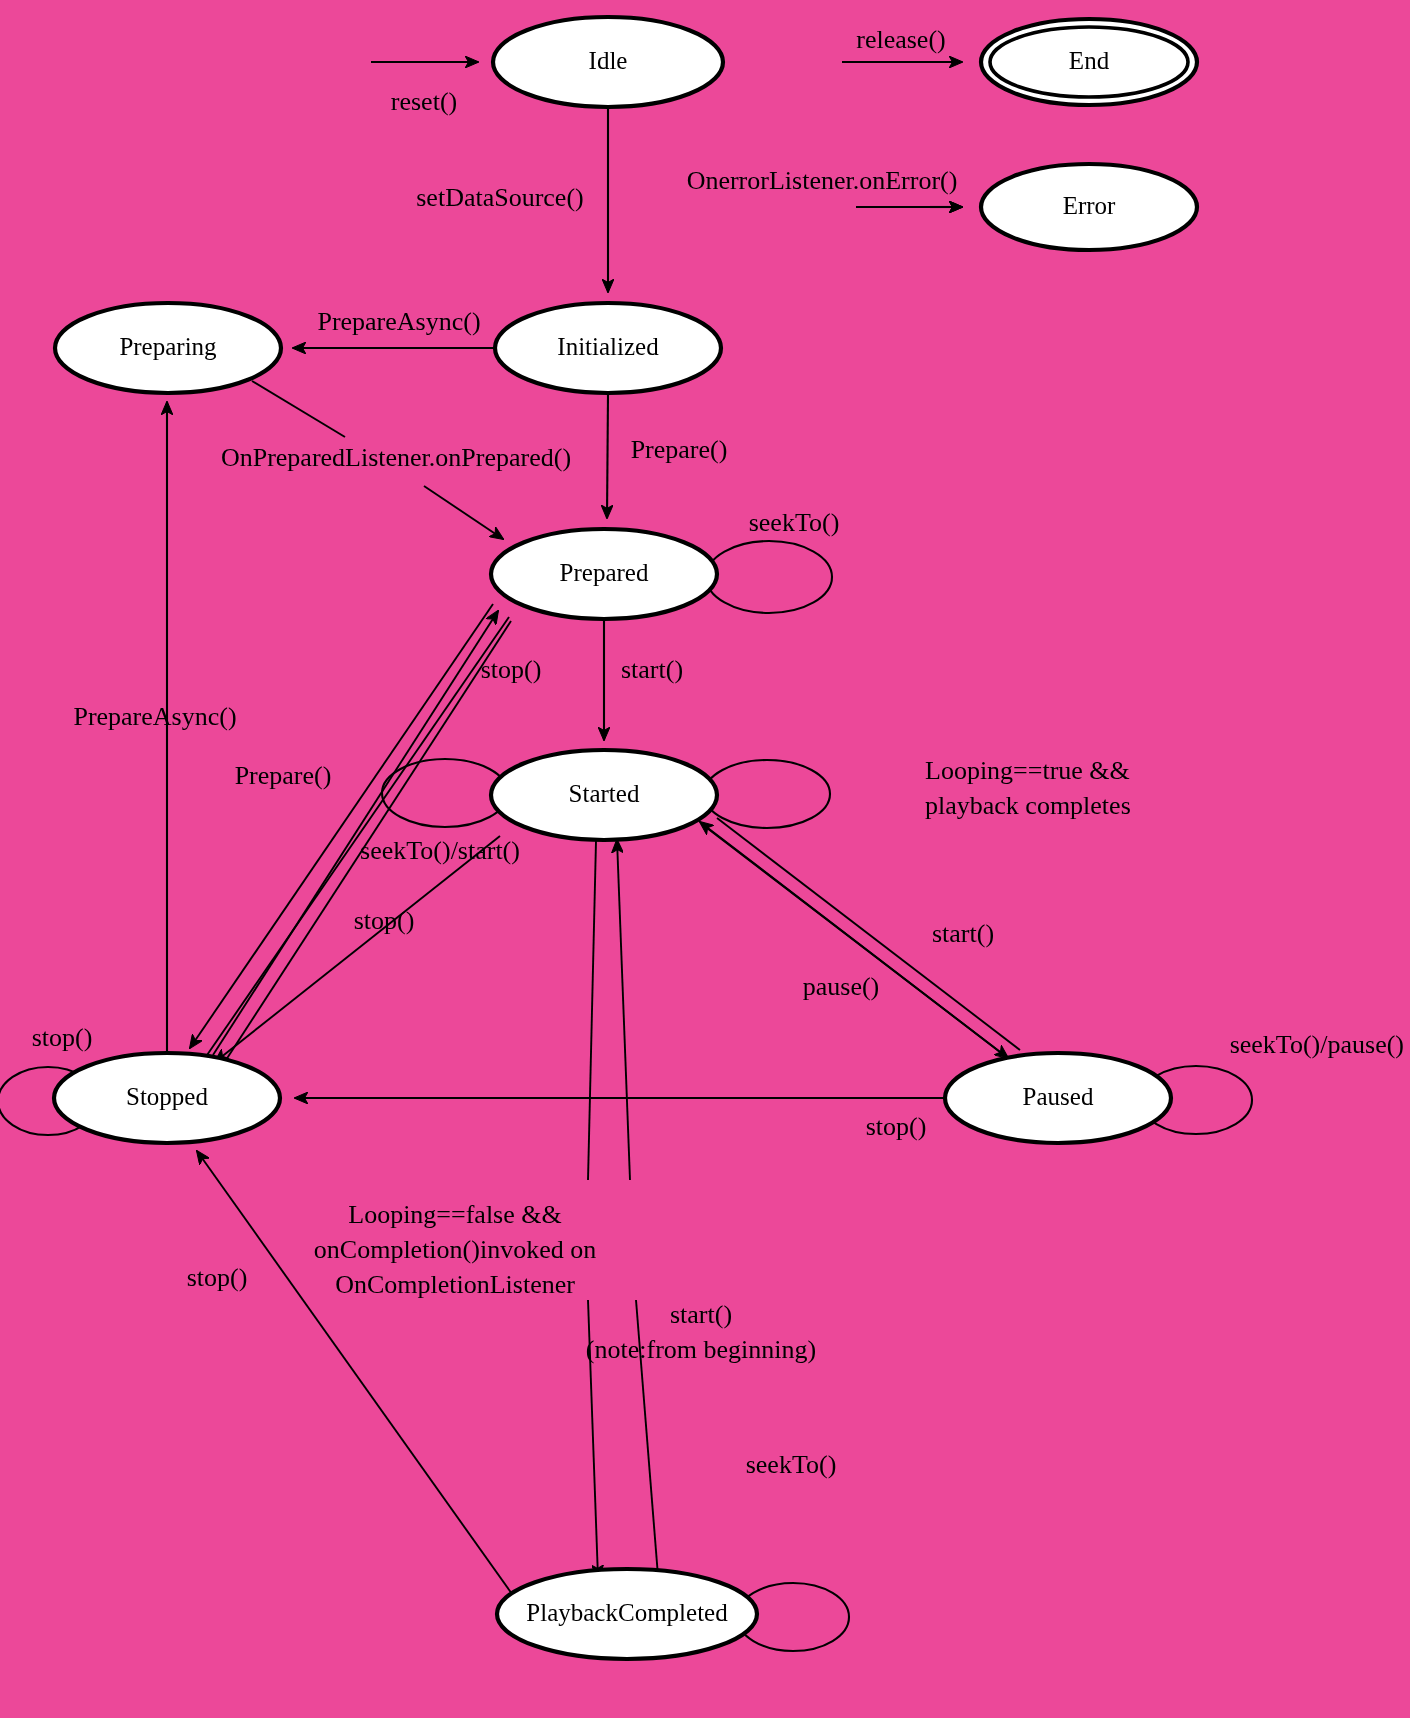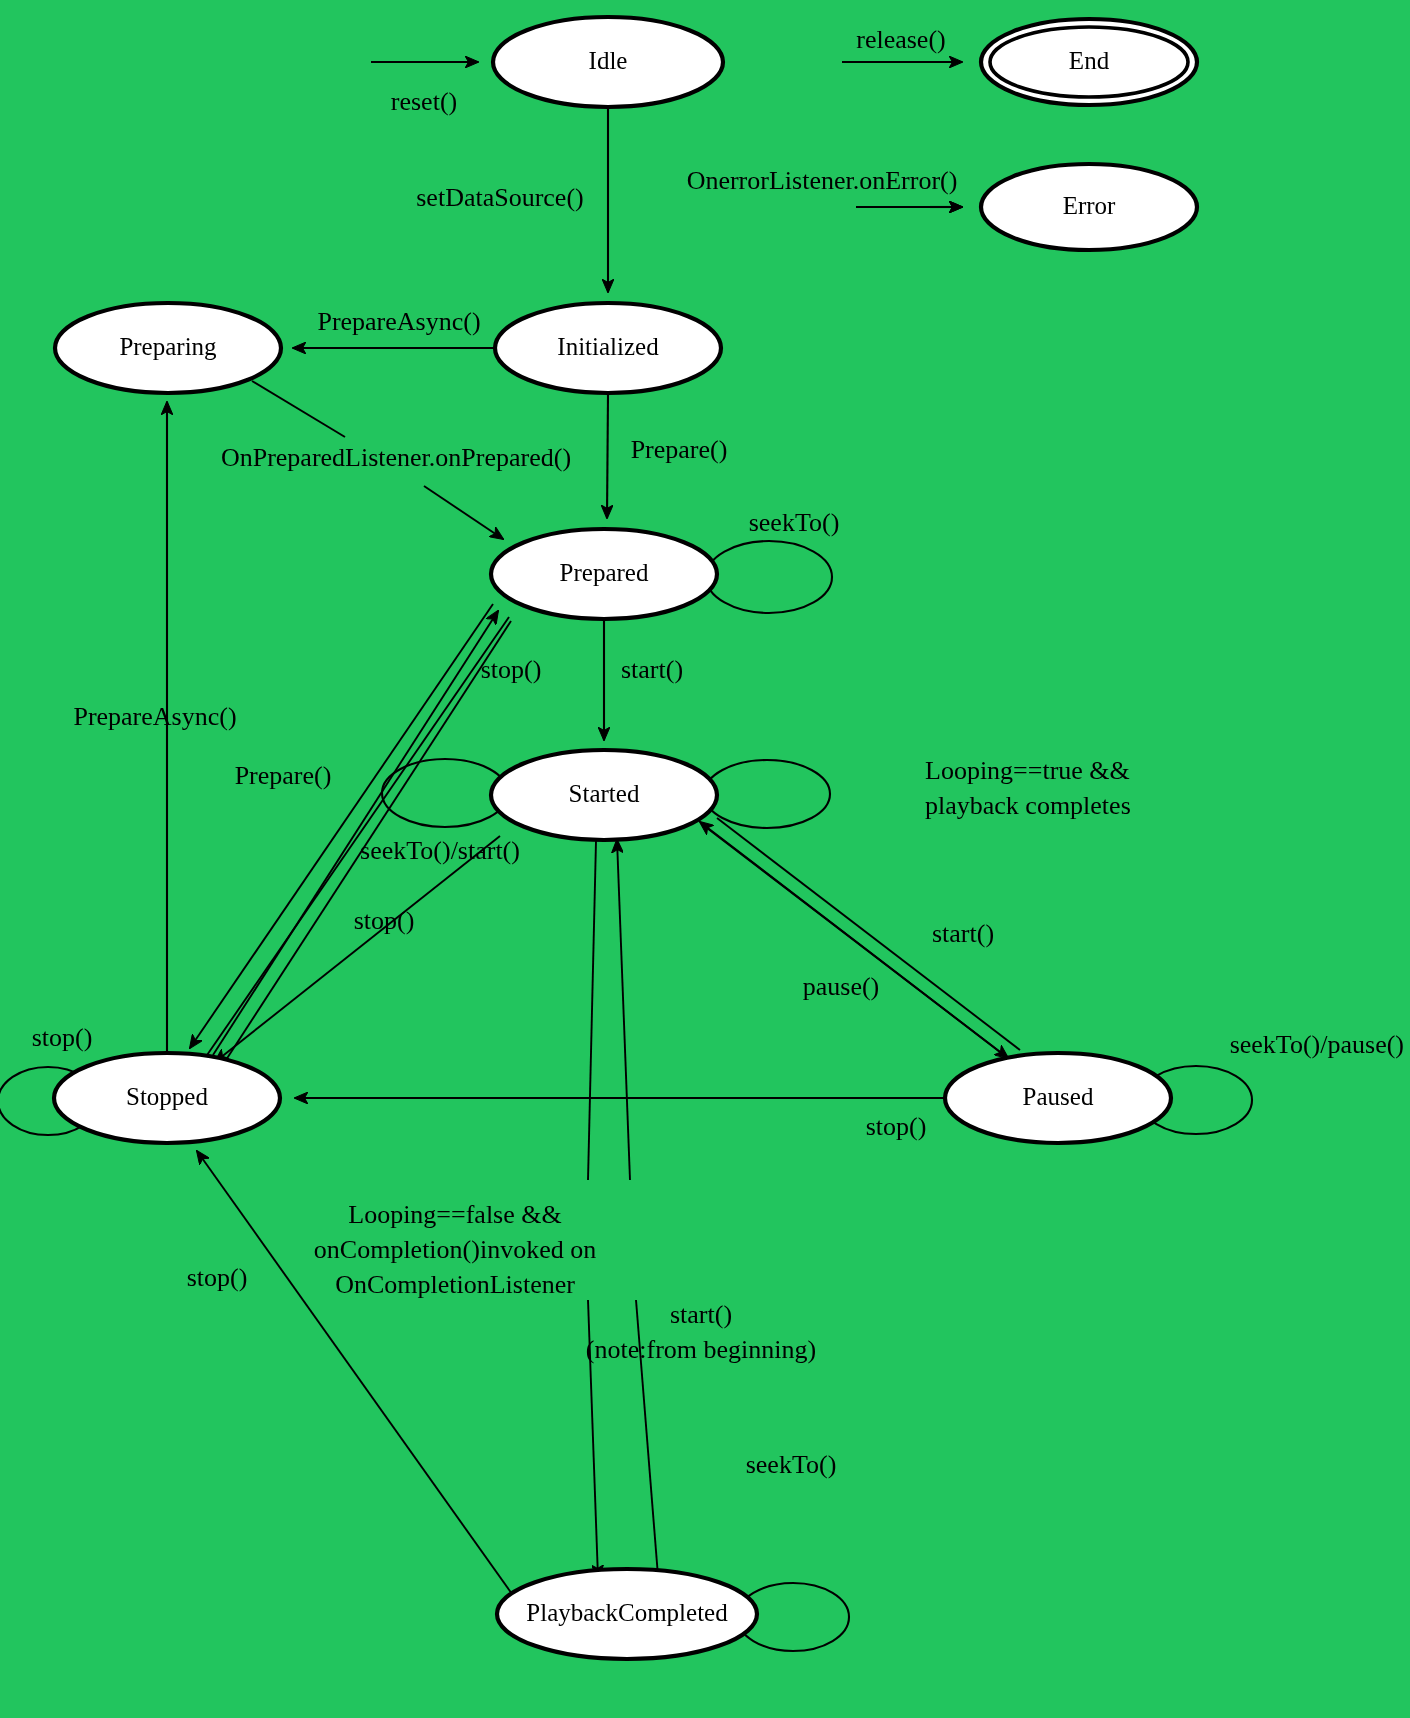--- a/index.html
+++ b/index.html
@@ -1,17 +1,17 @@
 <!DOCTYPE html>
 <html><head>
 <meta charset="utf-8">
 <style>
   html,body{margin:0;padding:0;background:#ffffff;}
   body{font-family:"Liberation Serif", serif;}
-  #stage{position:relative;width:1410px;height:1718px;background:#22c55e;overflow:hidden;text-align:center;}
+  #stage{position:relative;width:1410px;height:1718px;background:#ec4899;overflow:hidden;text-align:center;}
   svg#diagram{position:absolute;left:0;top:0;width:1410px;height:1718px;}
   .state-ellipse{fill:#ffffff;stroke:#000000;stroke-width:4.2;}
   .state-ellipse-inner{fill:none;stroke:#000000;stroke-width:3.6;}
   .loop-ellipse{fill:none;stroke:#000000;stroke-width:2.1;}
   .edge{fill:none;stroke:#000000;stroke-width:2.1;}
   .edge-thin{fill:none;stroke:#000000;stroke-width:1.9;}
   .arrowhead{fill:#000000;stroke:#000000;stroke-width:1;}
   text{font-family:"Liberation Serif", serif;fill:#000000;}
   .state-label{font-size:25px;text-anchor:middle;dominant-baseline:middle;}
   .edge-label{font-size:26px;text-anchor:middle;}

